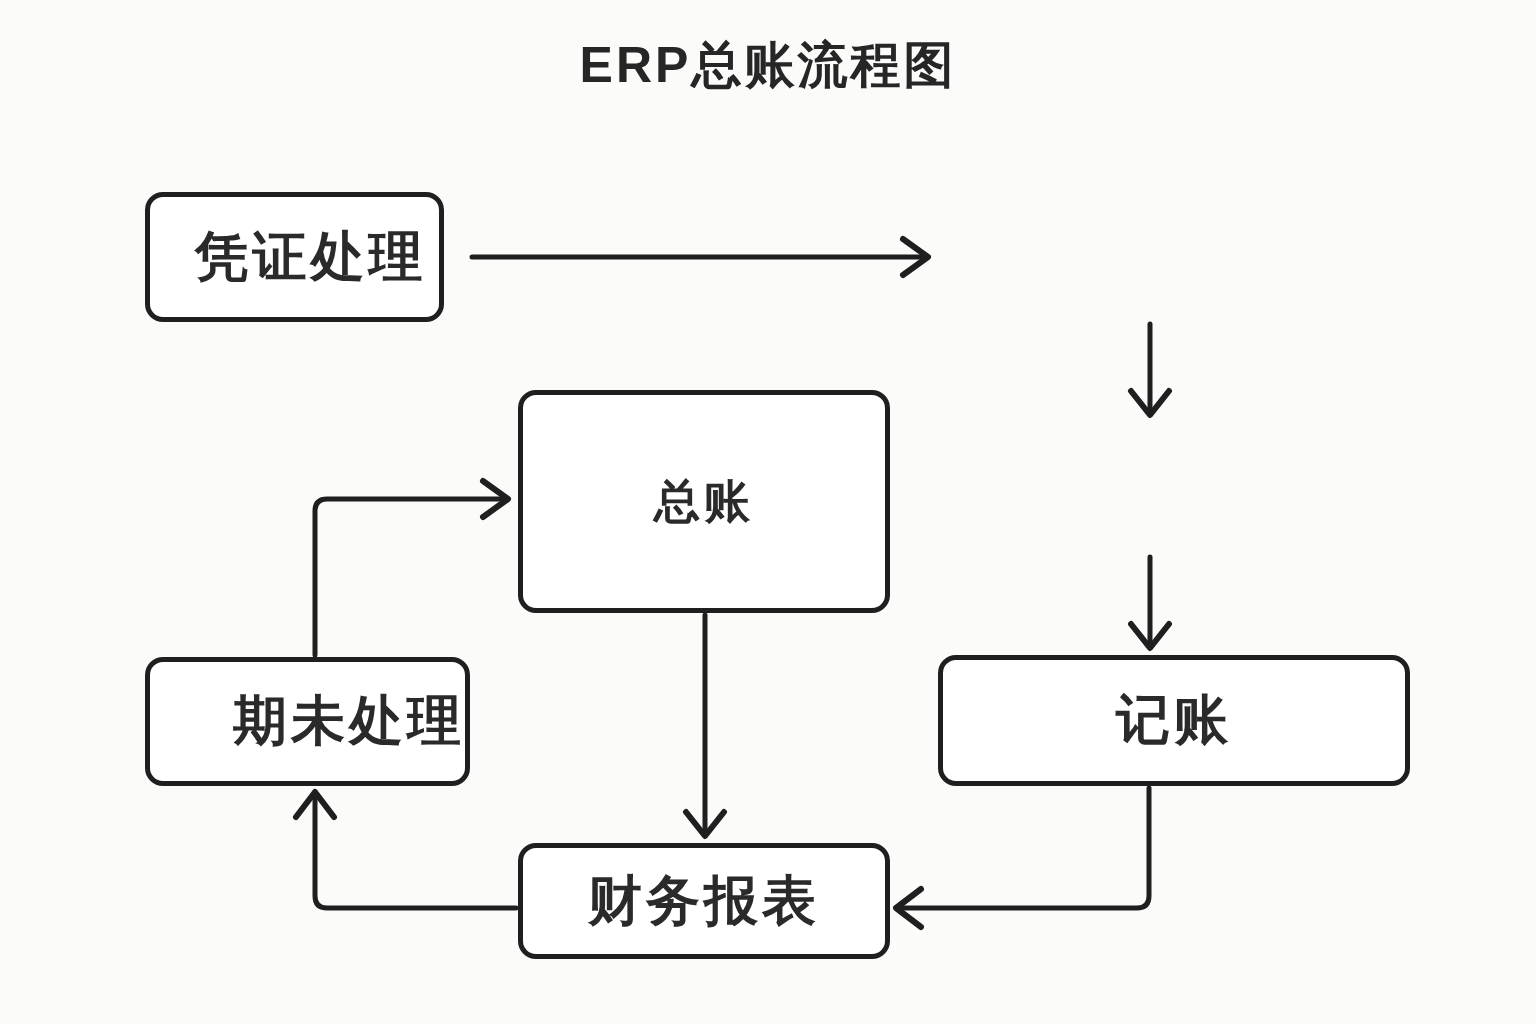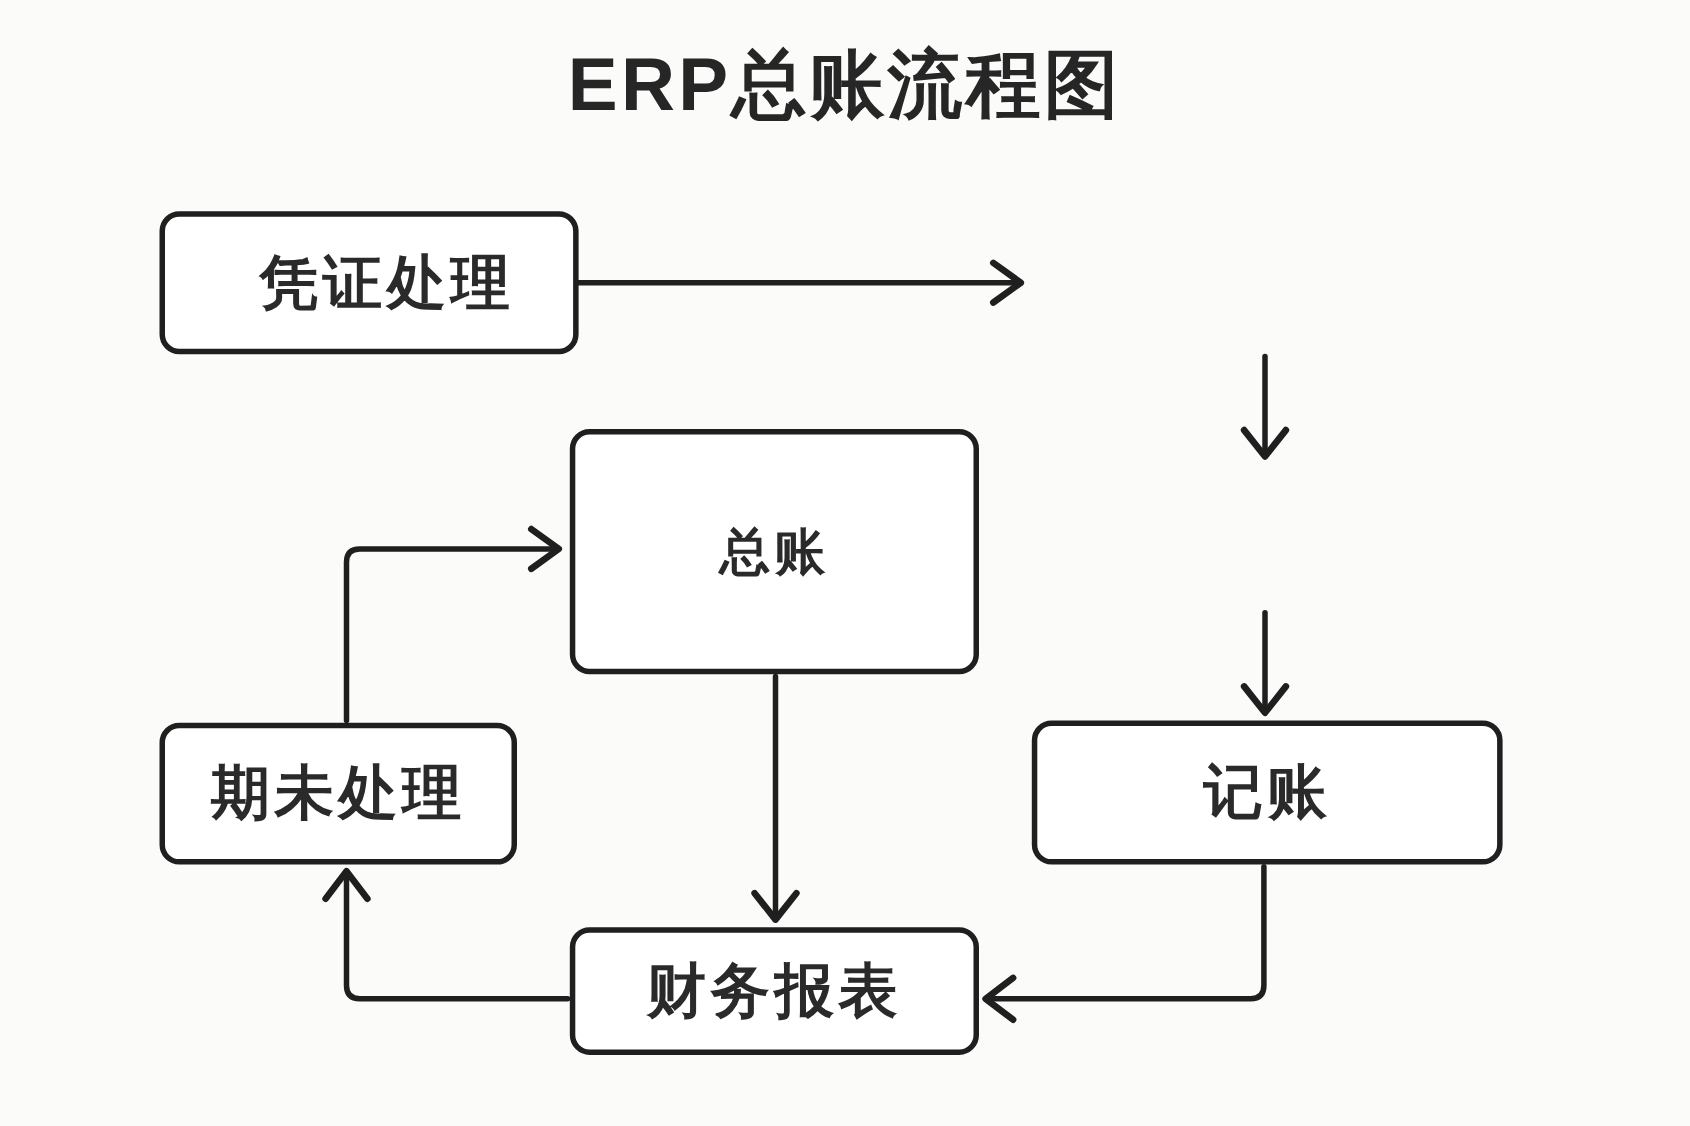--- a/index.html
+++ b/index.html
@@ -17,47 +17,47 @@
     position: relative;
     width: 1536px;
     height: 1024px;
   }
   .diagram-title {
     position: absolute;
     left: 0;
     top: 32px;
     width: 1536px;
     text-align: center;
-    font-size: 68px;
+    font-size: 50px;
     font-weight: 700;
     color: #262626;
     letter-spacing: 3px;
     margin: 0;
   }
   .node {
     position: absolute;
     box-sizing: border-box;
     background: #ffffff;
     border: 5px solid #1f1f1f;
     border-radius: 18px;
     display: flex;
     align-items: center;
     justify-content: center;
     font-size: 54px;
     font-weight: 700;
     color: #2a2a2a;
     letter-spacing: 4px;
     z-index: 2;
   }
-  .n-voucher   { left: 145px; top: 192px; width: 381px; height: 130px; padding-left: 32px; }
+  .n-voucher   { left: 145px; top: 192px; width: 299px; height: 130px; padding-left: 32px; }
   .n-generate  { left: 938px; top: 192px; width: 424px; height: 130px; }
   .n-review    { left: 938px; top: 423px; width: 424px; height: 132px; }
-  .n-book      { left: 938px; top: 655px; width: 428px; height: 131px; }
+  .n-book      { left: 938px; top: 655px; width: 472px; height: 131px; }
   .n-ledger    { left: 518px; top: 390px; width: 372px; height: 223px; font-size: 46px; }
-  .n-period    { left: 145px; top: 657px; width: 325px; height: 129px; }
+  .n-period    { left: 145px; top: 657px; width: 325px; height: 129px; justify-content: flex-end; }
   .n-report    { left: 518px; top: 843px; width: 372px; height: 116px; }
   svg.wires {
     position: absolute;
     left: 0;
     top: 0;
     width: 1536px;
     height: 1024px;
     z-index: 1;
   }
   svg.wires path {

